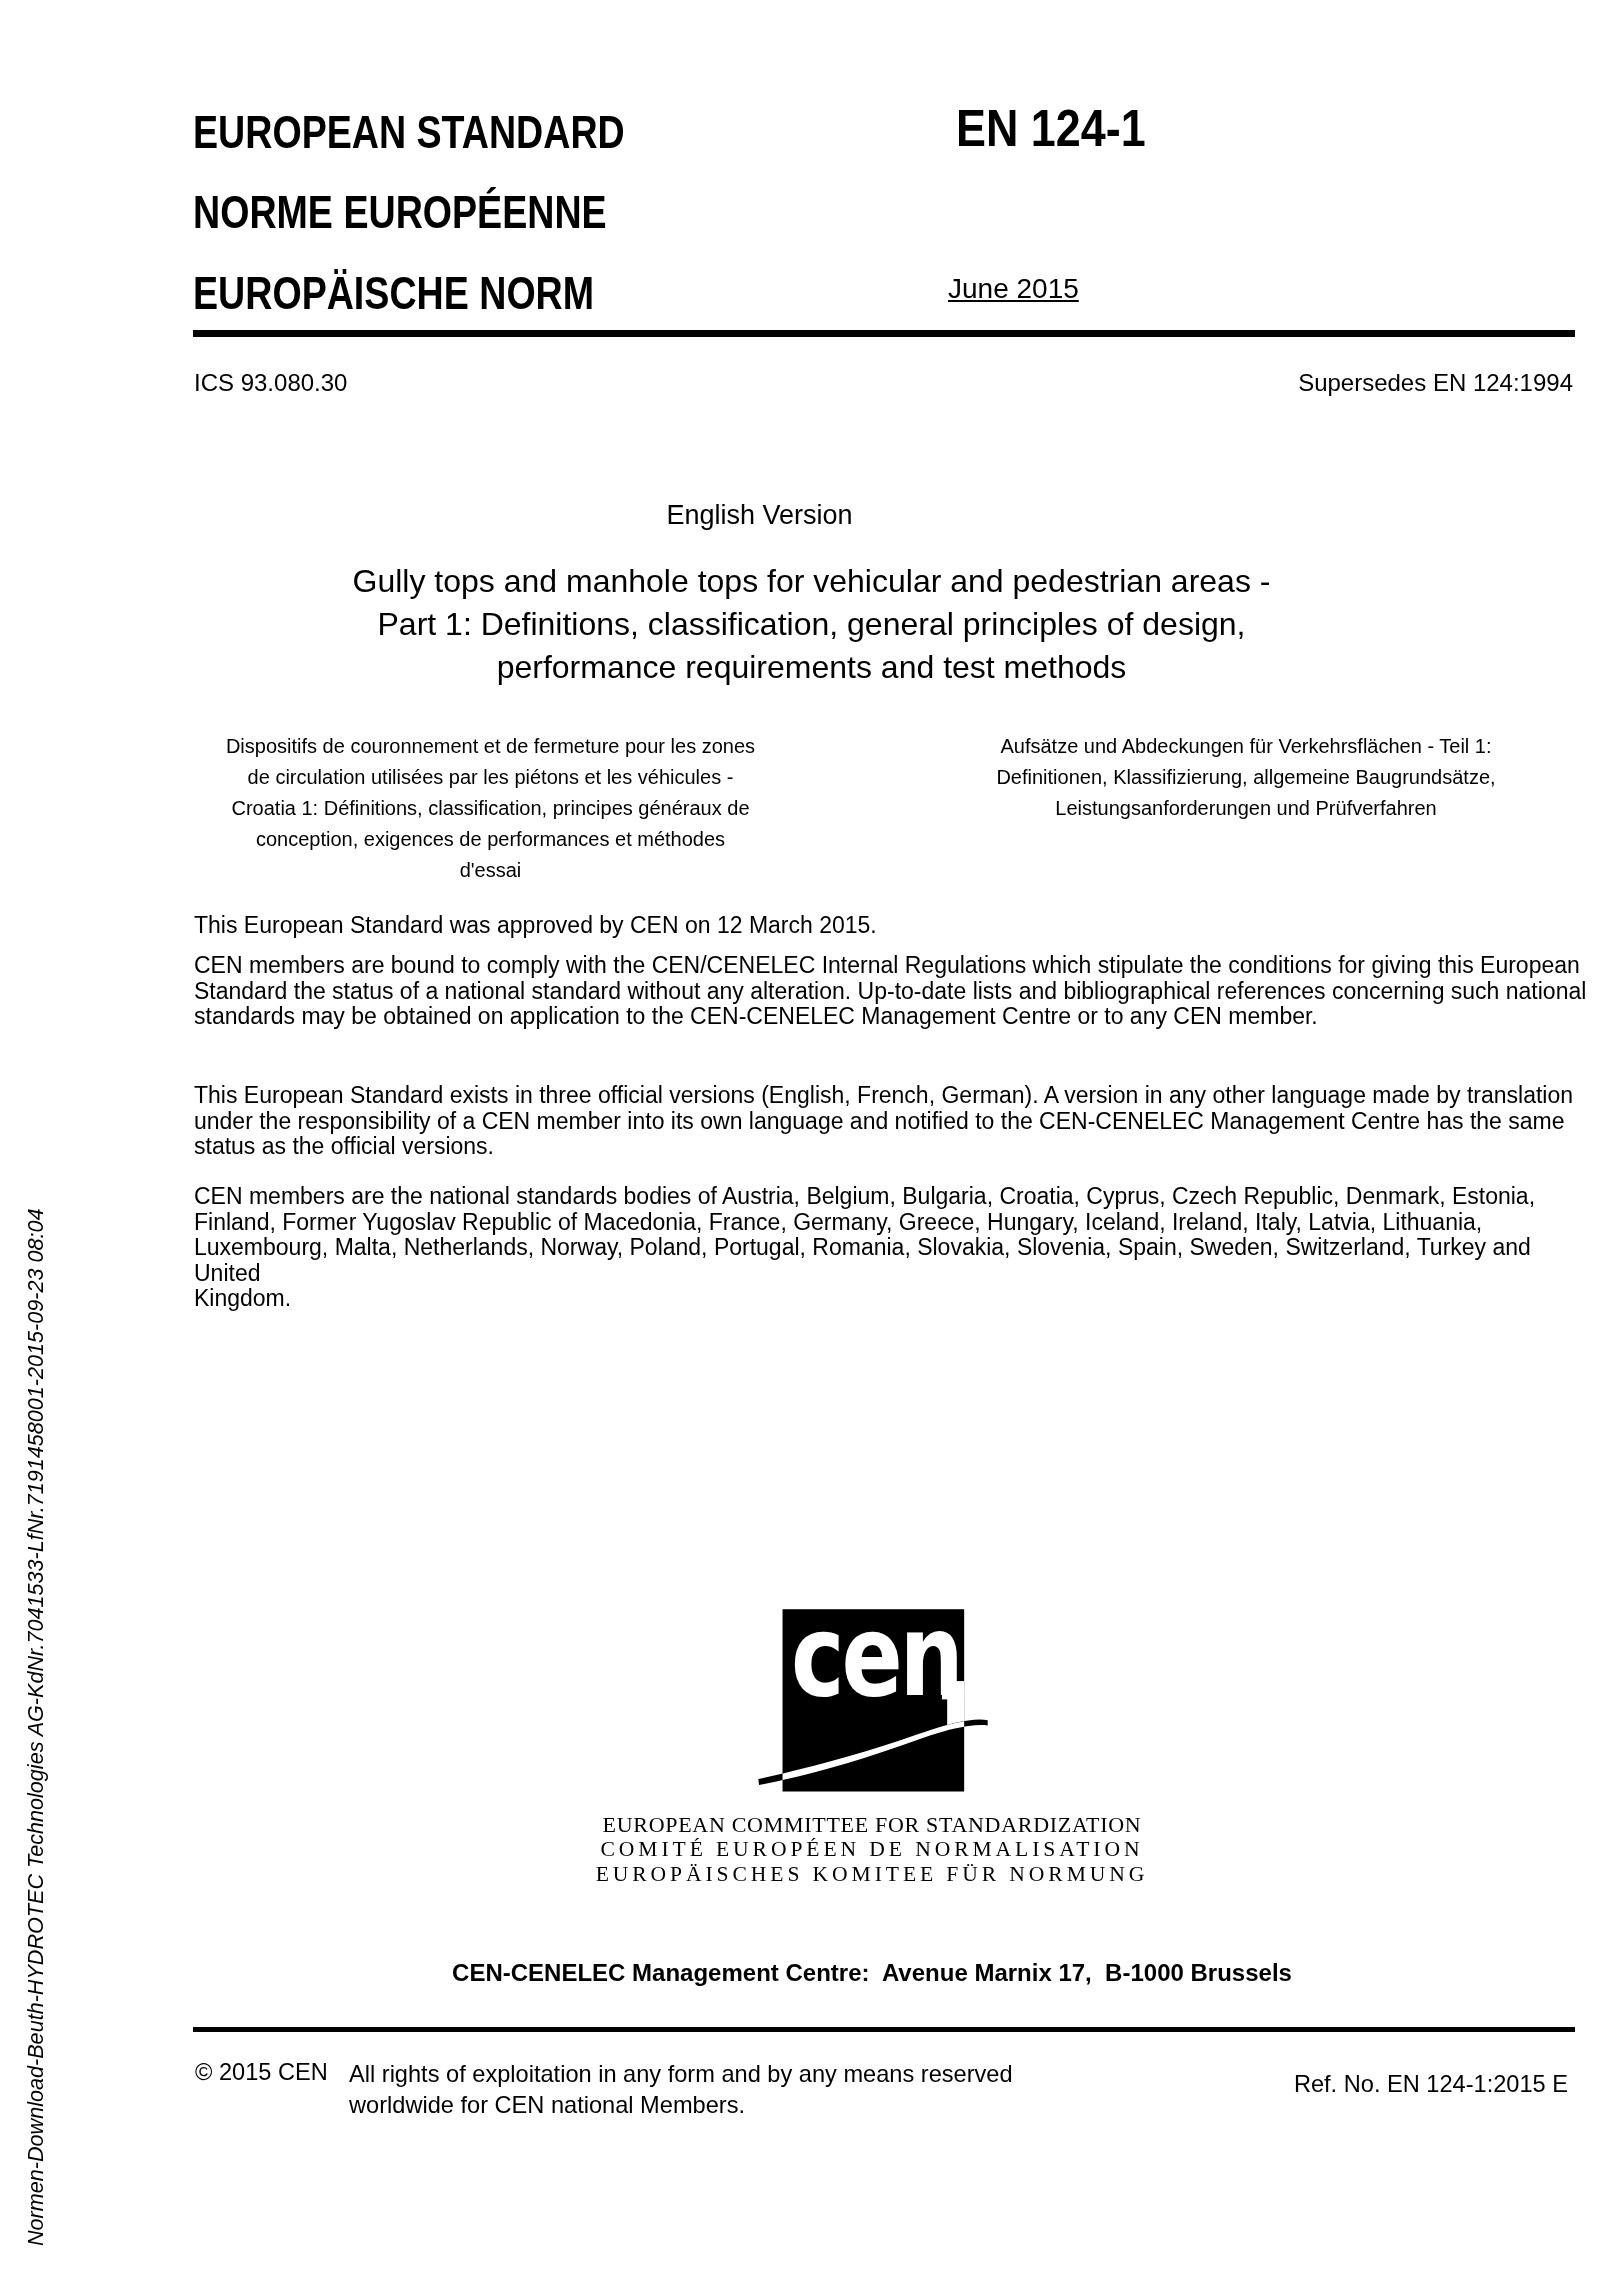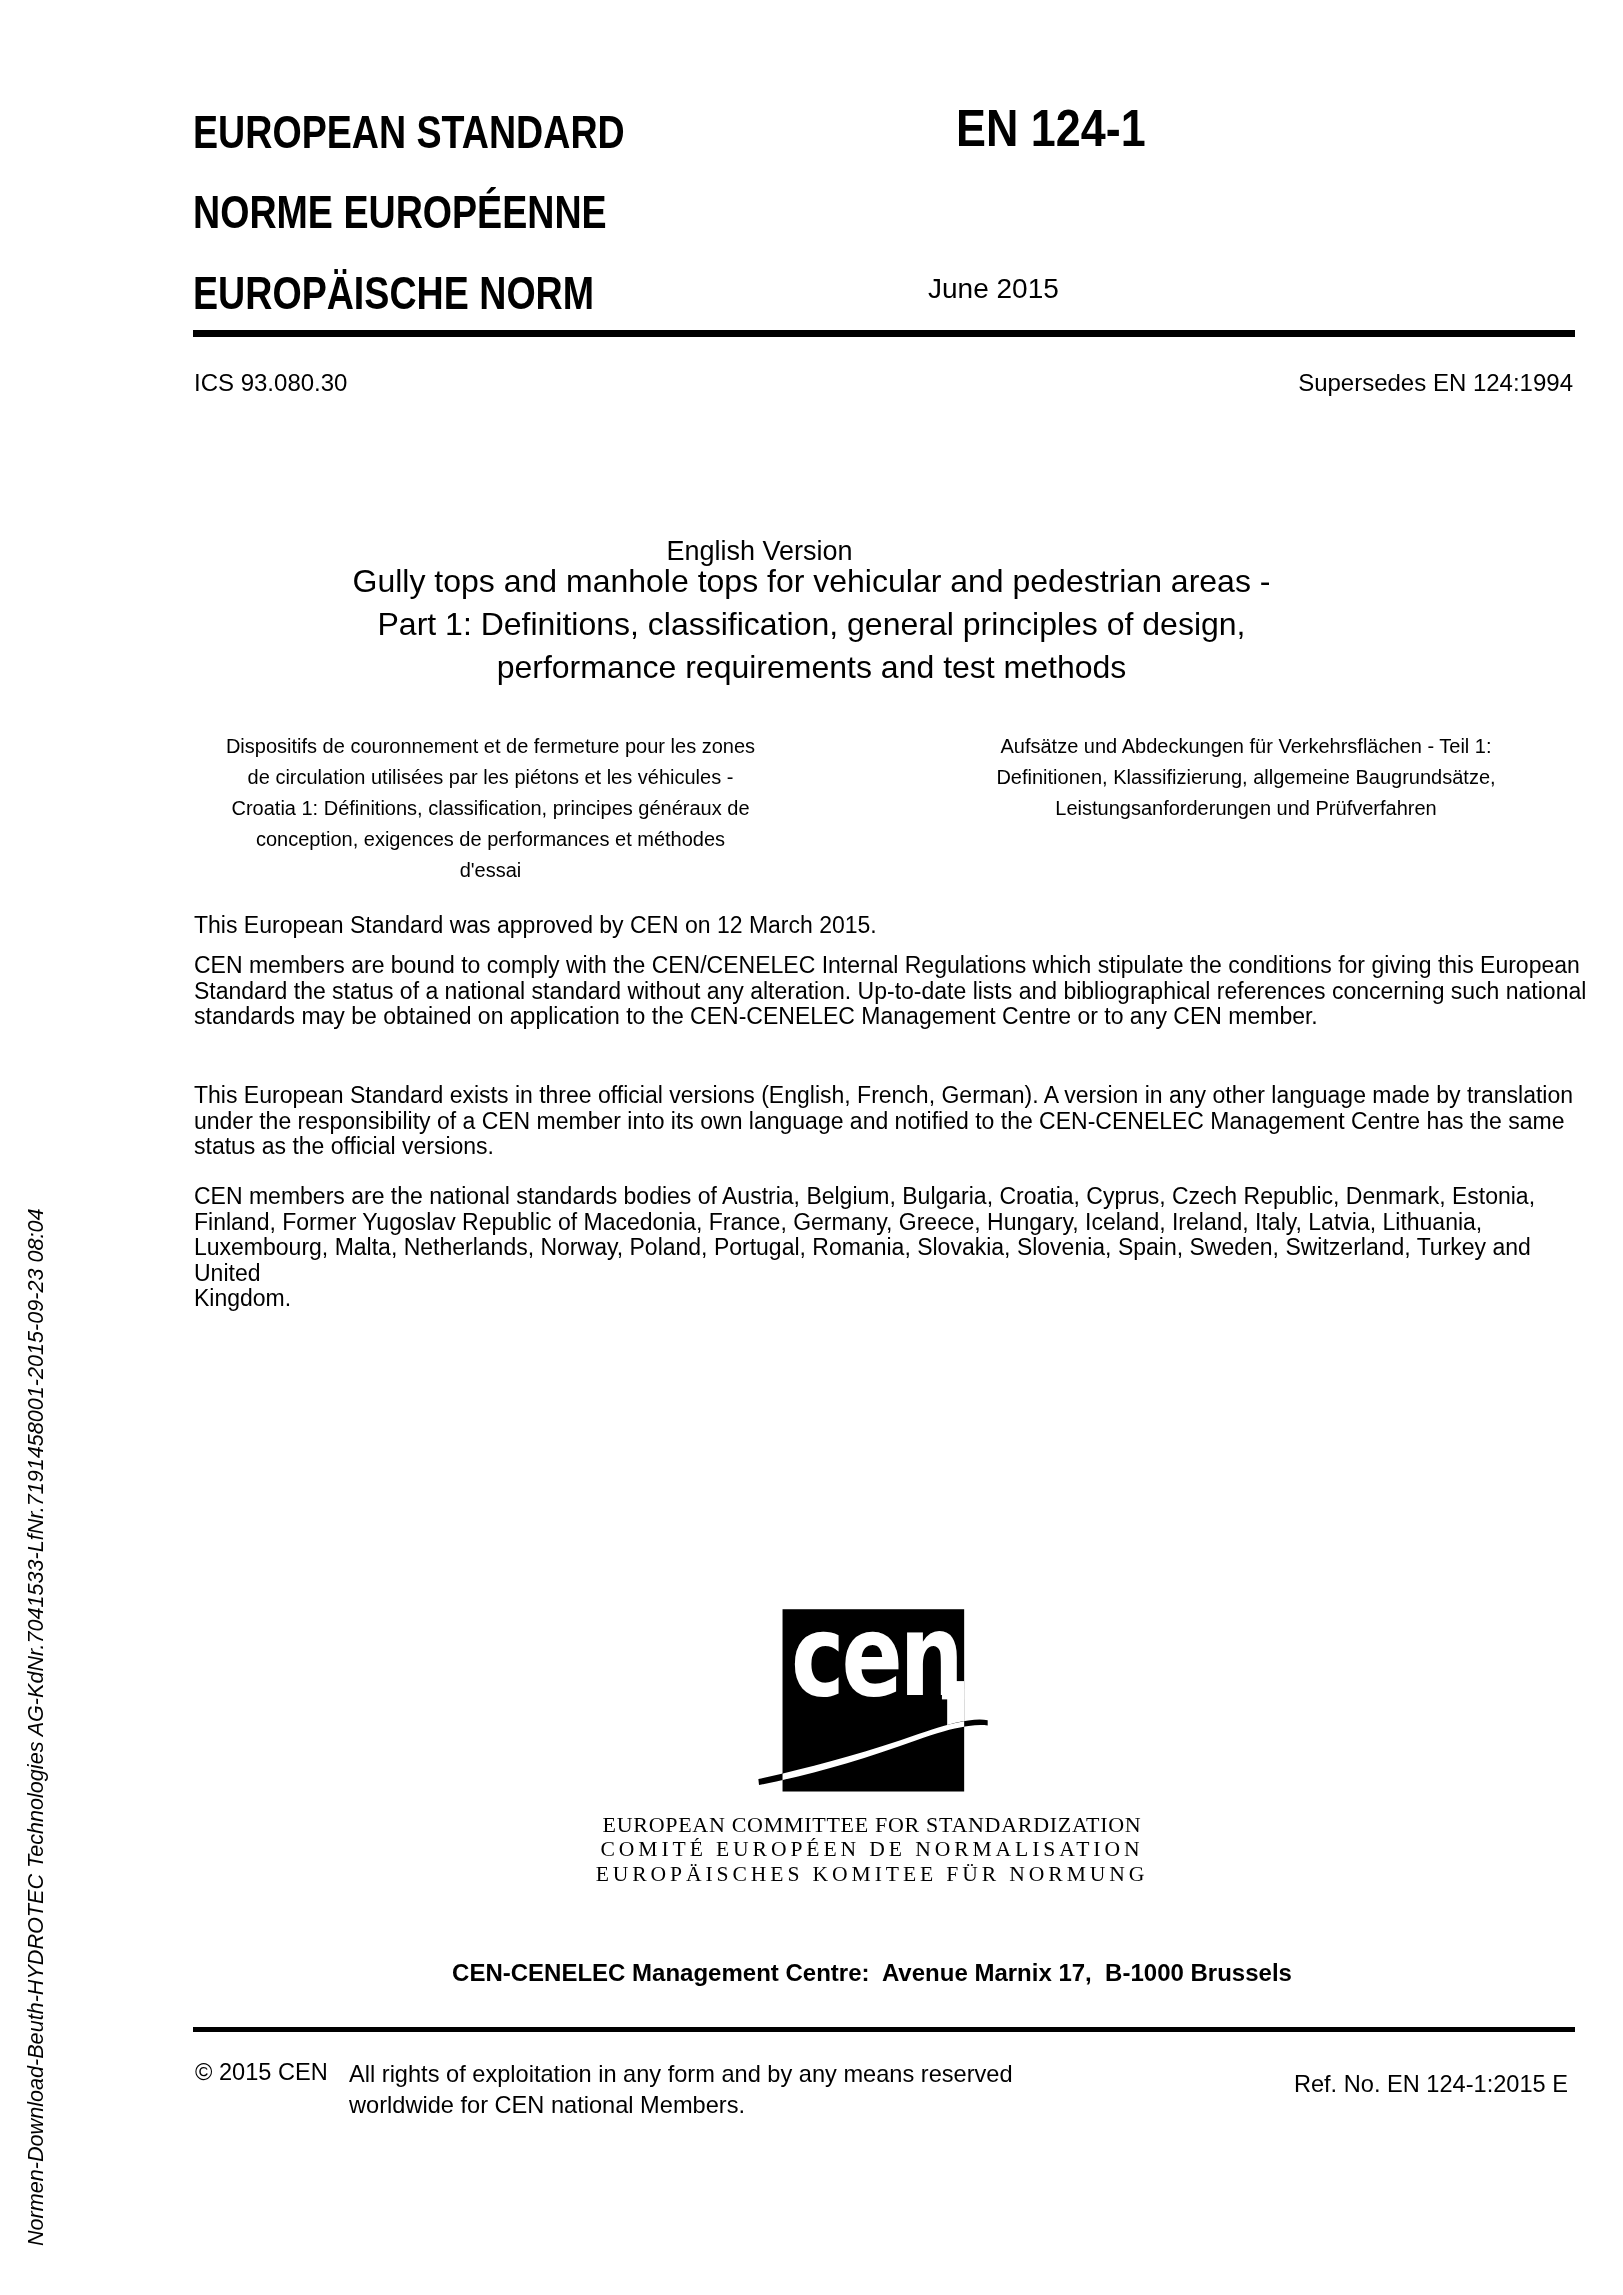--- a/index.html
+++ b/index.html
@@ -14,27 +14,27 @@
   
   .hdr-line{
     left:193px;font-size:47px;font-weight:700;line-height:1;
     transform:scaleX(0.80);transform-origin:0 0;white-space:nowrap;
   }
   .hdr1{top:108px;} .hdr2{top:188px;} .hdr3{top:269px;}
   .en-number{
     left:956px;top:103px;font-size:51px;font-weight:700;line-height:1;
     transform:scaleX(0.88);transform-origin:0 0;white-space:nowrap;
   }
-  .pub-date{left:928px;top:274px;font-size:28px;line-height:1.1;}
+  .pub-date{left:948px;top:274px;font-size:28px;line-height:1.1;text-decoration:underline;}
   .rule{background:#000;}
   .rule1{left:193px;top:330px;width:1382px;height:6.5px;}
   .meta-row{top:370px;font-size:24px;line-height:1.1;}
   .ics{left:194px;text-align:center;}
   .supersedes{right:50px;text-align:right;}
-  .english-version{left:0;top:500px;width:1519px;text-align:center;font-size:27px;margin-top:36px;}
+  .english-version{left:0;top:500px;width:1519px;text-align:center;font-size:27px;}
   .doc-title{
     left:0;top:560px;width:1623px;text-align:center;
     font-size:32px;line-height:43px;font-weight:400;
   }
   .subtitle{font-size:20px;line-height:31px;text-align:center;}
   .sub-fr{left:185px;top:731px;width:611px;}
   .sub-de{left:944px;top:731px;width:604px;}
   .para{left:194px;width:1400px;font-size:23px;line-height:25.5px;}
   .p-approved{top:913px;}
   .p-regulations{top:940px;margin-top:13px;}

